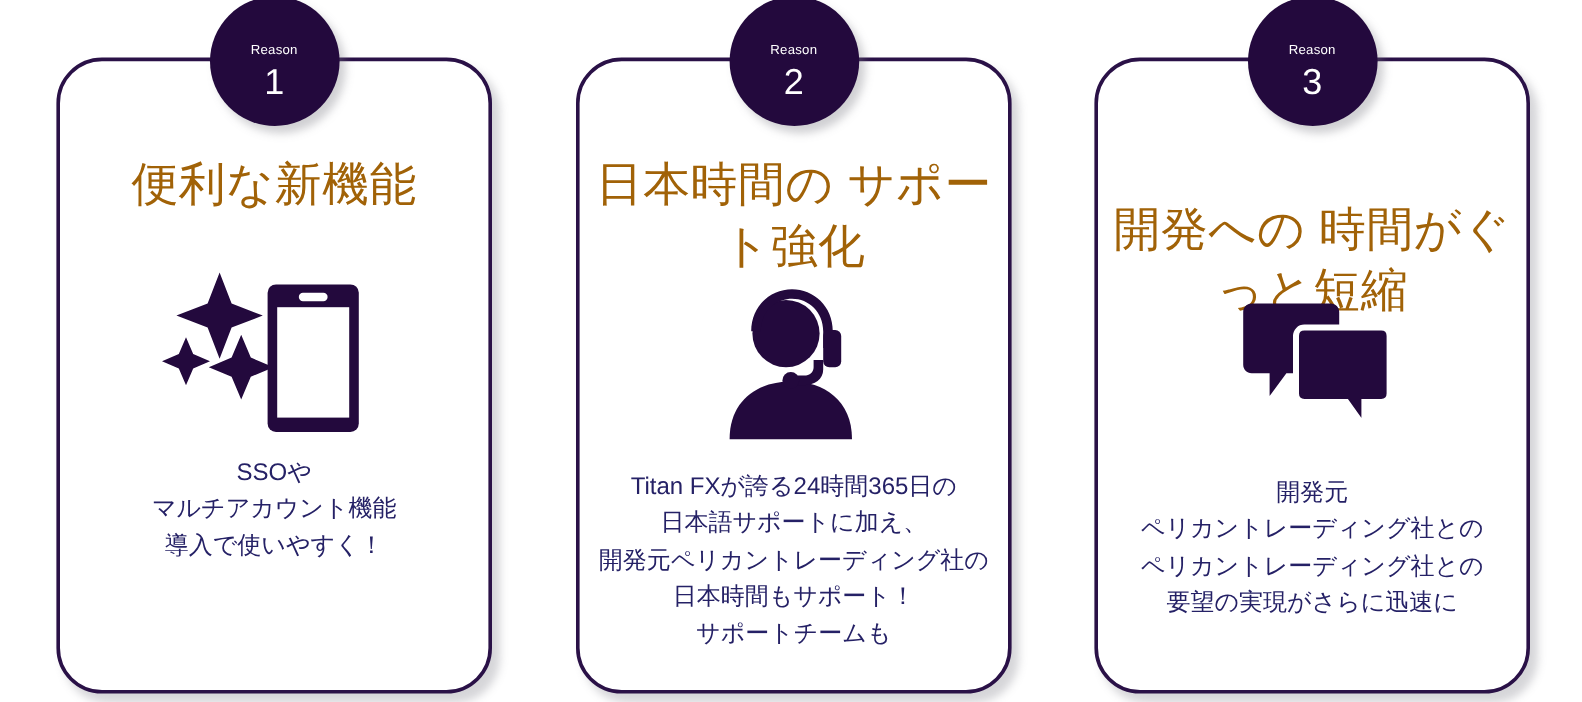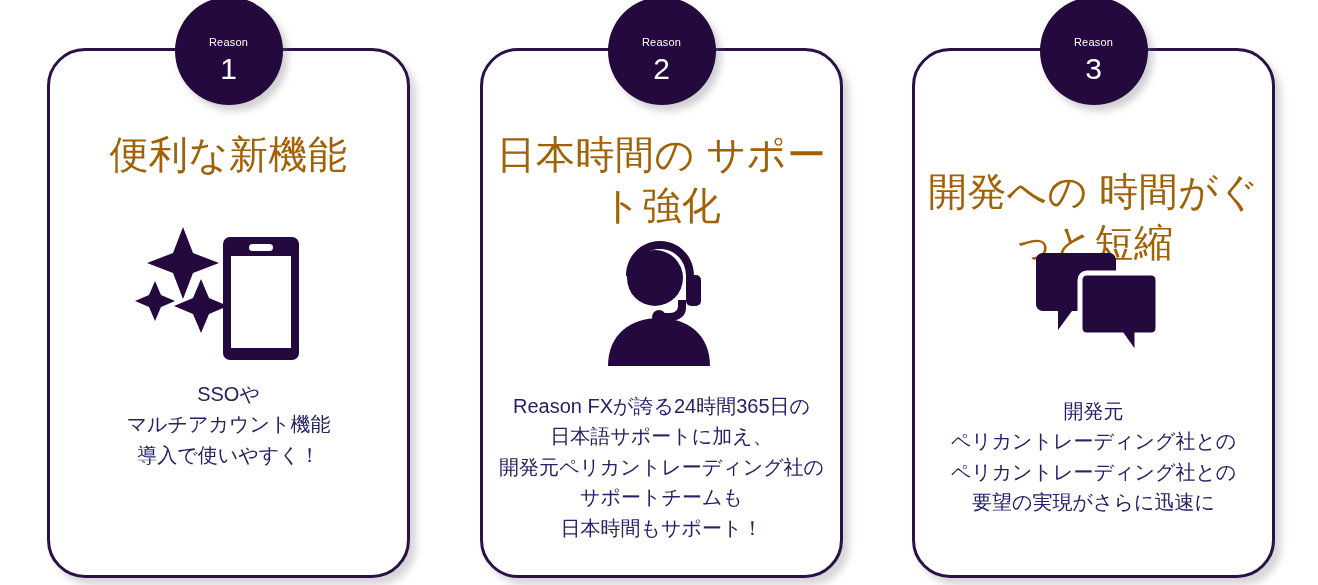--- a/index.html
+++ b/index.html
@@ -180,25 +180,25 @@
             <path d="M6 128 C6 96 29 80 57 80 C85 80 108 96 108 128 Z"></path>
             <path d="M24 38 C24 17 40 3 58 3 C76 3 92 17 92 38 L92 52 L84 52 L84 38 C84 22 72 11 58 11 C44 11 32 22 32 38 Z"></path>
             <rect x="84" y="37" width="15" height="31" rx="5" ry="5"></rect>
             <path d="M84 62 L84 70 C84 78 77 83 68 83 L58 83 L58 75 L68 75 C73 75 76 72 76 68 L76 62 Z"></path>
             <circle cx="57" cy="79" r="7"></circle>
           </g>
         </svg>
       </div>
 
       <div class="body-text">
-        <span class="ln">Reason FXが誇る24時間365日の</span>
+        <span class="ln">Titan FXが誇る24時間365日の</span>
         <span class="ln">日本語サポートに加え、</span>
         <span class="ln">開発元ペリカントレーディング社の</span>
+        <span class="ln">日本時間もサポート！</span>
         <span class="ln">サポートチームも</span>
-        <span class="ln">日本時間もサポート！</span>
       </div>
     </div>
   </div>
 
   <div class="card c3">
     <div class="card-inner">
       <div class="badge">
         <span class="badge-label">Reason</span>
         <span class="badge-number">3</span>
       </div>

